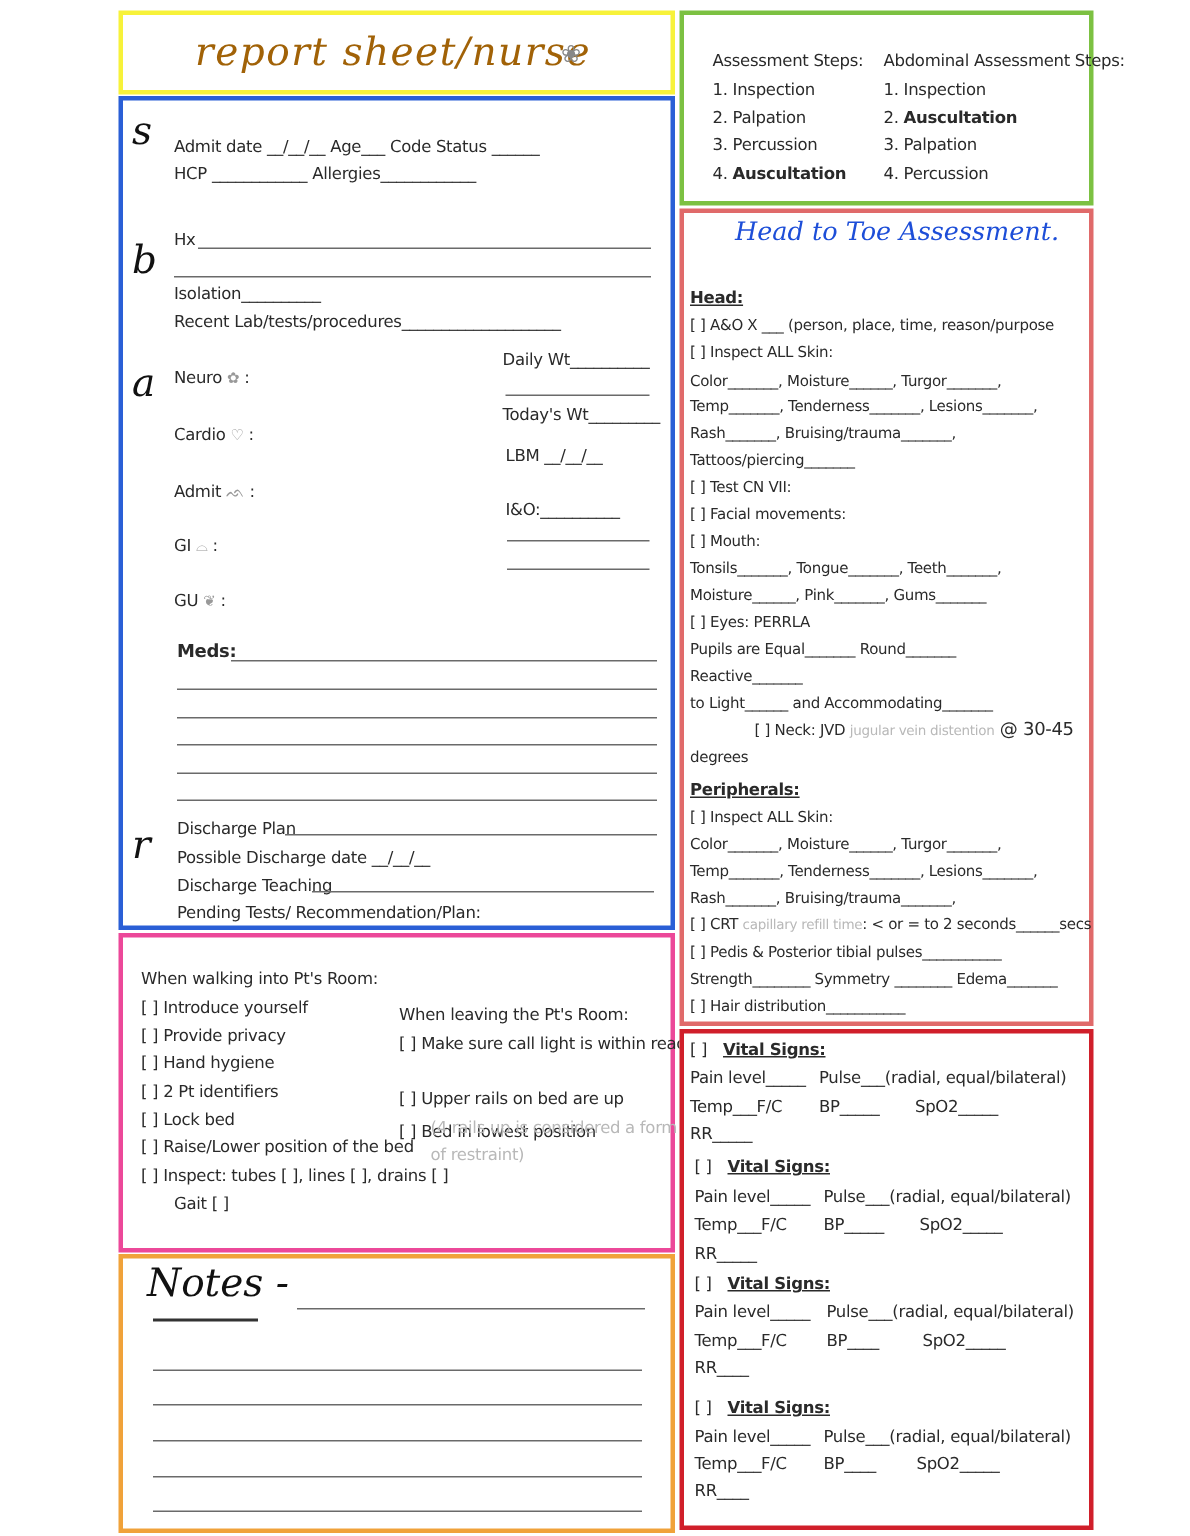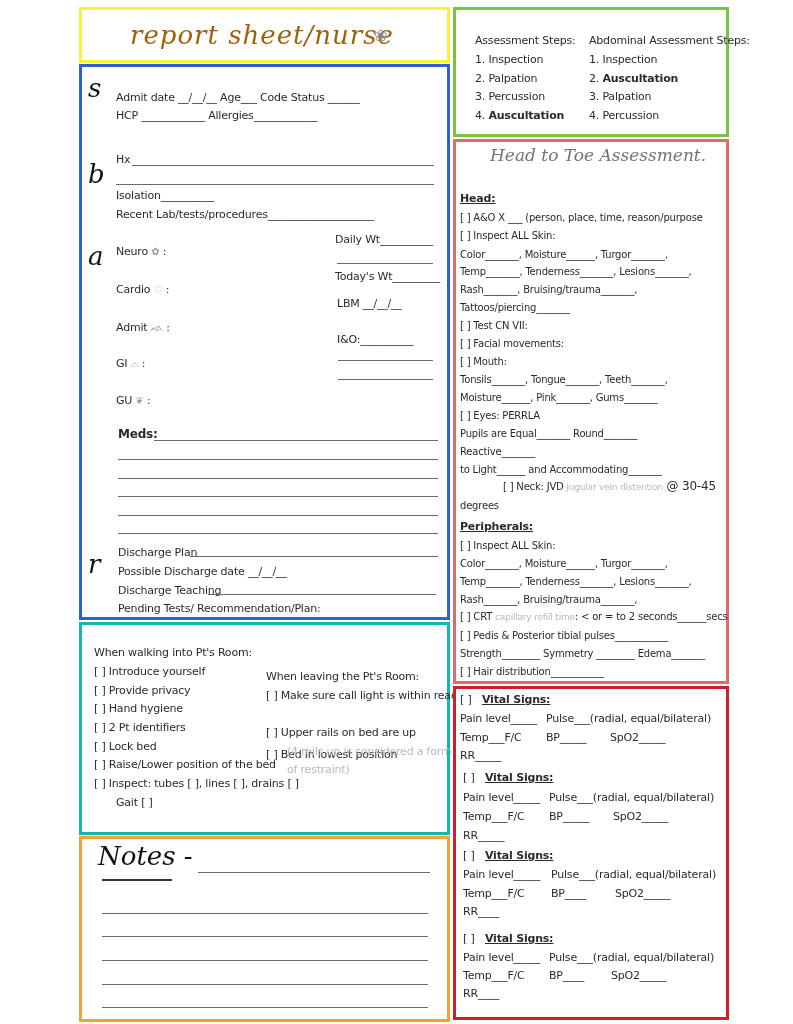--- a/index.html
+++ b/index.html
@@ -83,21 +83,21 @@
 
   <span class="t" style="left:36px; top:479px;">Discharge Plan</span>
   <div class="ln" style="left:108px; top:489px; width:248px;"></div>
   <span class="soap" style="left:6px; top:482px;">r</span>
   <span class="t" style="left:36px; top:498px;">Possible Discharge date __/__/__</span>
   <span class="t" style="left:36px; top:517px;">Discharge Teaching</span>
   <div class="ln" style="left:126px; top:527px; width:228px;"></div>
   <span class="t" style="left:36px; top:535px;">Pending Tests/ Recommendation/Plan:</span>
 </div>
 
-<div class="box" style="left:79px; top:622px; width:371px; height:213px; border:3px solid #14b8a6;">
+<div class="box" style="left:79px; top:622px; width:371px; height:213px; border:3px solid #ec4899;">
   <span class="t" style="left:12px; top:21px;">When walking into Pt's Room:</span>
   <span class="t" style="left:12px; top:40px;">[   ] Introduce yourself</span>
   <span class="t" style="left:12px; top:59px;">[   ] Provide privacy</span>
   <span class="t" style="left:12px; top:77px;">[   ] Hand hygiene</span>
   <span class="t" style="left:12px; top:96px;">[   ] 2 Pt identifiers</span>
   <span class="t" style="left:12px; top:115px;">[   ] Lock bed</span>
   <span class="t" style="left:12px; top:133px;">[   ] Raise/Lower position of the bed</span>
   <span class="t" style="left:12px; top:152px;">[   ] Inspect: tubes [   ], lines [   ], drains [   ]</span>
   <span class="t" style="left:34px; top:171px;">Gait [   ]</span>
 
@@ -128,21 +128,21 @@
   <span class="t" style="left:19px; top:99px;"><span>4.</span> <span class="b">Auscultation</span></span>
 
   <span class="t" style="left:133px; top:24px;">Abdominal Assessment Steps:</span>
   <span class="t" style="left:133px; top:43px;"><span>1.</span> <span>Inspection</span></span>
   <span class="t" style="left:133px; top:62px;"><span>2.</span> <span class="b">Auscultation</span></span>
   <span class="t" style="left:133px; top:80px;"><span>3.</span> <span>Palpation</span></span>
   <span class="t" style="left:133px; top:99px;"><span>4.</span> <span>Percussion</span></span>
 </div>
 
 <div class="box" style="left:453px; top:139px; width:276px; height:545px; border:3px solid #e06a6a;">
-  <span class="cursive" style="position:absolute; left:34px; top:3px; font-size:17px; color:#737373;">Head to Toe Assessment.</span>
+  <span class="cursive" style="position:absolute; left:34px; top:3px; font-size:17px; color:#1d4ed8;">Head to Toe Assessment.</span>
   <span class="t b u" style="left:4px; top:50px;">Head:</span>
   <span class="t" style="left:4px; top:69px; font-size:10px;">[   ] A&amp;O X ___ (person, place, time, reason/purpose</span>
   <span class="t" style="left:4px; top:87px; font-size:10px;">[   ] Inspect ALL Skin:</span>
   <span class="t" style="left:4px; top:106px; font-size:10px;">Color_______, Moisture______, Turgor_______,</span>
   <span class="t" style="left:4px; top:123px; font-size:10px;">Temp_______, Tenderness_______, Lesions_______,</span>
   <span class="t" style="left:4px; top:141px; font-size:10px;">Rash_______, Bruising/trauma_______,</span>
   <span class="t" style="left:4px; top:159px; font-size:10px;">Tattoos/piercing_______</span>
   <span class="t" style="left:4px; top:177px; font-size:10px;">[   ] Test CN VII:</span>
   <span class="t" style="left:4px; top:195px; font-size:10px;">[   ] Facial movements:</span>
   <span class="t" style="left:4px; top:213px; font-size:10px;">[   ] Mouth:</span>

